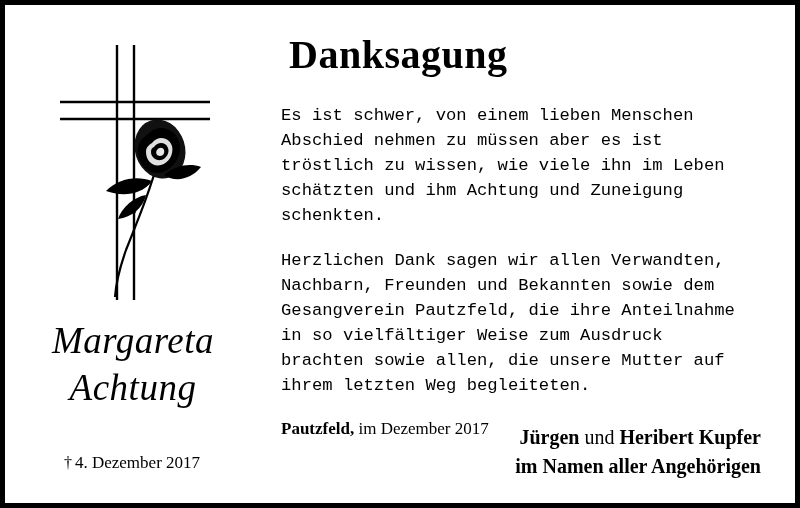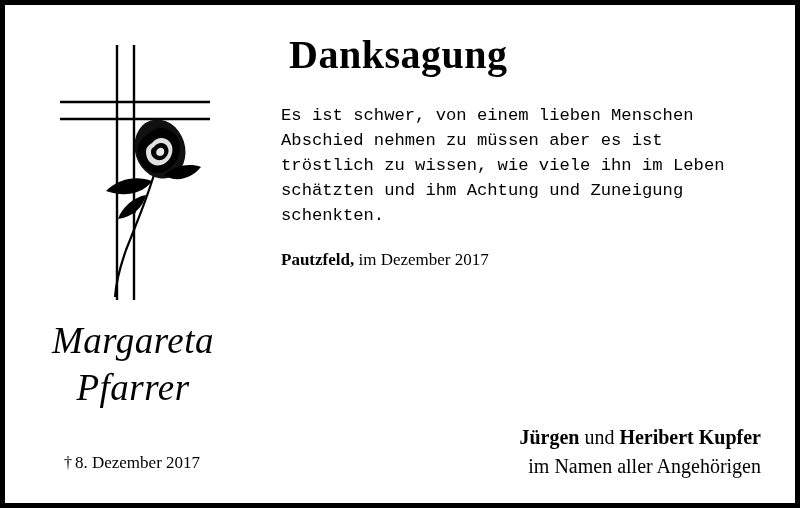--- a/index.html
+++ b/index.html
@@ -103,21 +103,21 @@
   }
   .signature {
     position: absolute;
     right: 34px;
     bottom: 22px;
     text-align: right;
     font-size: 20px;
     line-height: 1.45;
   }
   .signature .names b { font-weight: bold; }
-  .signature .sub { font-weight: normal; }
+  .signature .sub { font-weight: bold; }
 </style>
 </head>
 <body>
 
 <div id="obituary">
   <div class="inner">
 
     <div class="left-col">
 
       <div class="cross-rose">
@@ -144,33 +144,34 @@
           <g fill="#000">
             <path d="M92 136 C76 130, 58 134, 46 146 C62 152, 82 150, 92 136 Z"></path>
             <path d="M86 150 C74 152, 62 162, 58 174 C72 172, 83 163, 86 150 Z"></path>
             <path d="M104 130 C116 120, 130 118, 141 122 C131 134, 116 138, 104 130 Z"></path>
           </g>
         </svg>
       </div>
 
       <div class="deceased-name">
         <span class="nm-line">Margareta</span>
-        <span class="nm-line">Pfarrer</span>
+        <span class="nm-line">Achtung</span>
       </div>
 
       <div class="death-date">
-        <span class="cross-glyph">†</span><span>8. Dezember 2017</span>
+        <span class="cross-glyph">†</span><span>4. Dezember 2017</span>
       </div>
     </div>
 
     <div class="right-col">
 
       <h1 class="title">Danksagung</h1>
 
       <p class="para">Es ist schwer, von einem lieben Menschen Abschied nehmen zu müssen aber es ist tröstlich zu wissen, wie viele ihn im Leben schätzten und ihm Achtung und Zuneigung schenkten.</p>
+      <p class="para">Herzlichen Dank sagen wir allen Verwandten, Nachbarn, Freunden und Bekannten sowie dem Gesangverein Pautzfeld, die ihre Anteilnahme in so vielfältiger Weise zum Ausdruck brachten sowie allen, die unsere Mutter auf ihrem letzten Weg begleiteten.</p>
 
       <p class="place-line"><b>Pautzfeld,</b><span> im Dezember 2017</span></p>
 
       <div class="signature">
         <div class="names"><b>Jürgen</b><span> und </span><b>Heribert Kupfer</b></div>
         <div class="sub">im Namen aller Angehörigen</div>
       </div>
     </div>
 
   </div>

